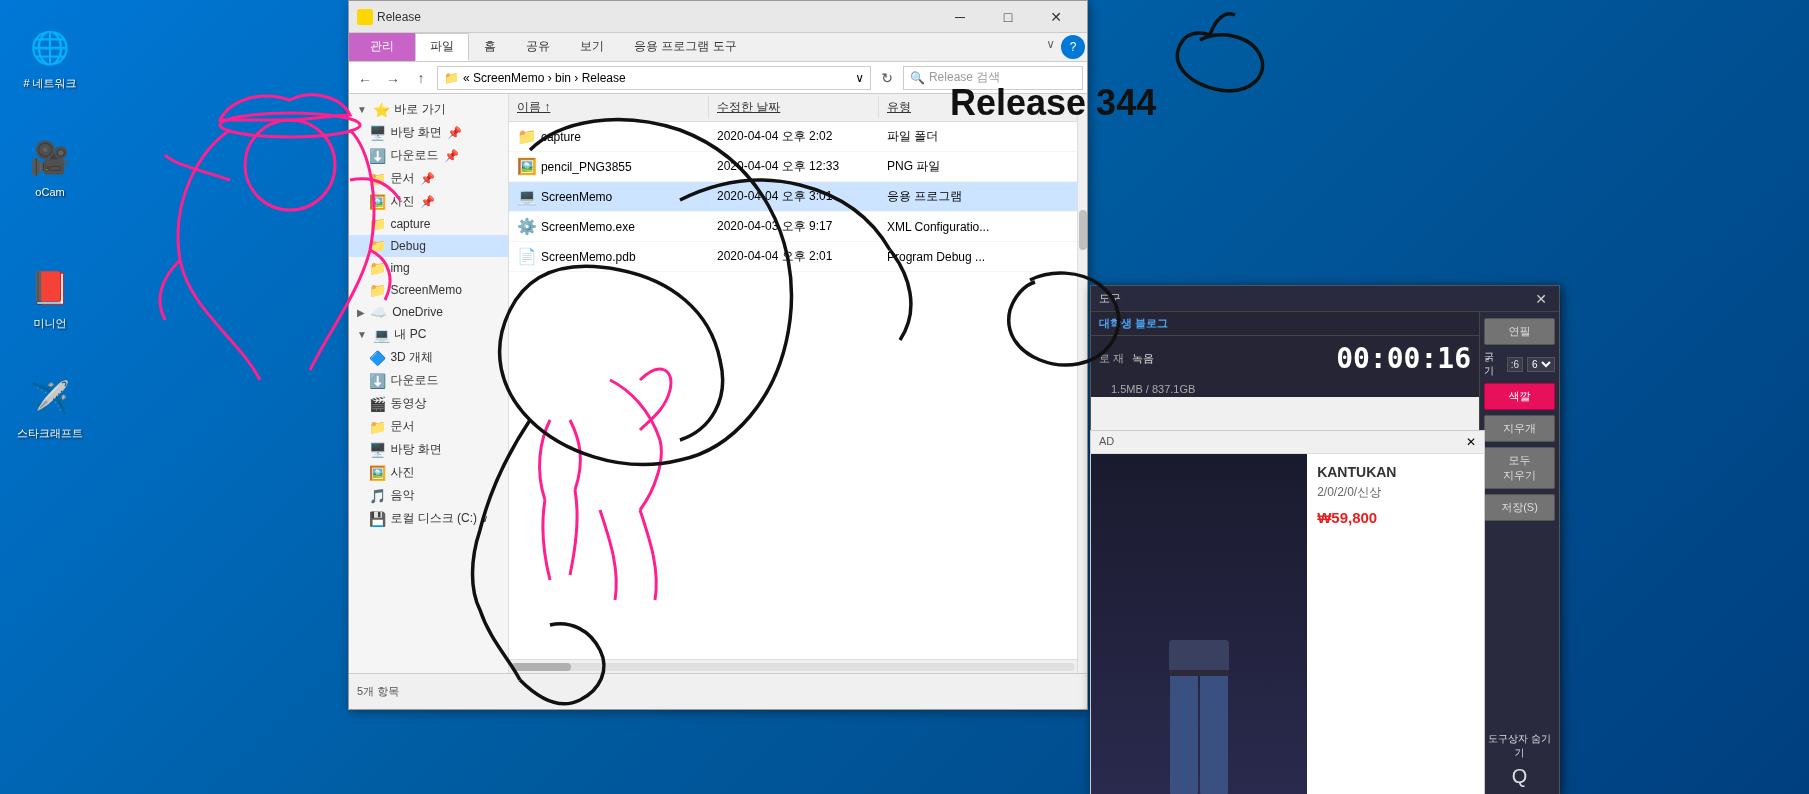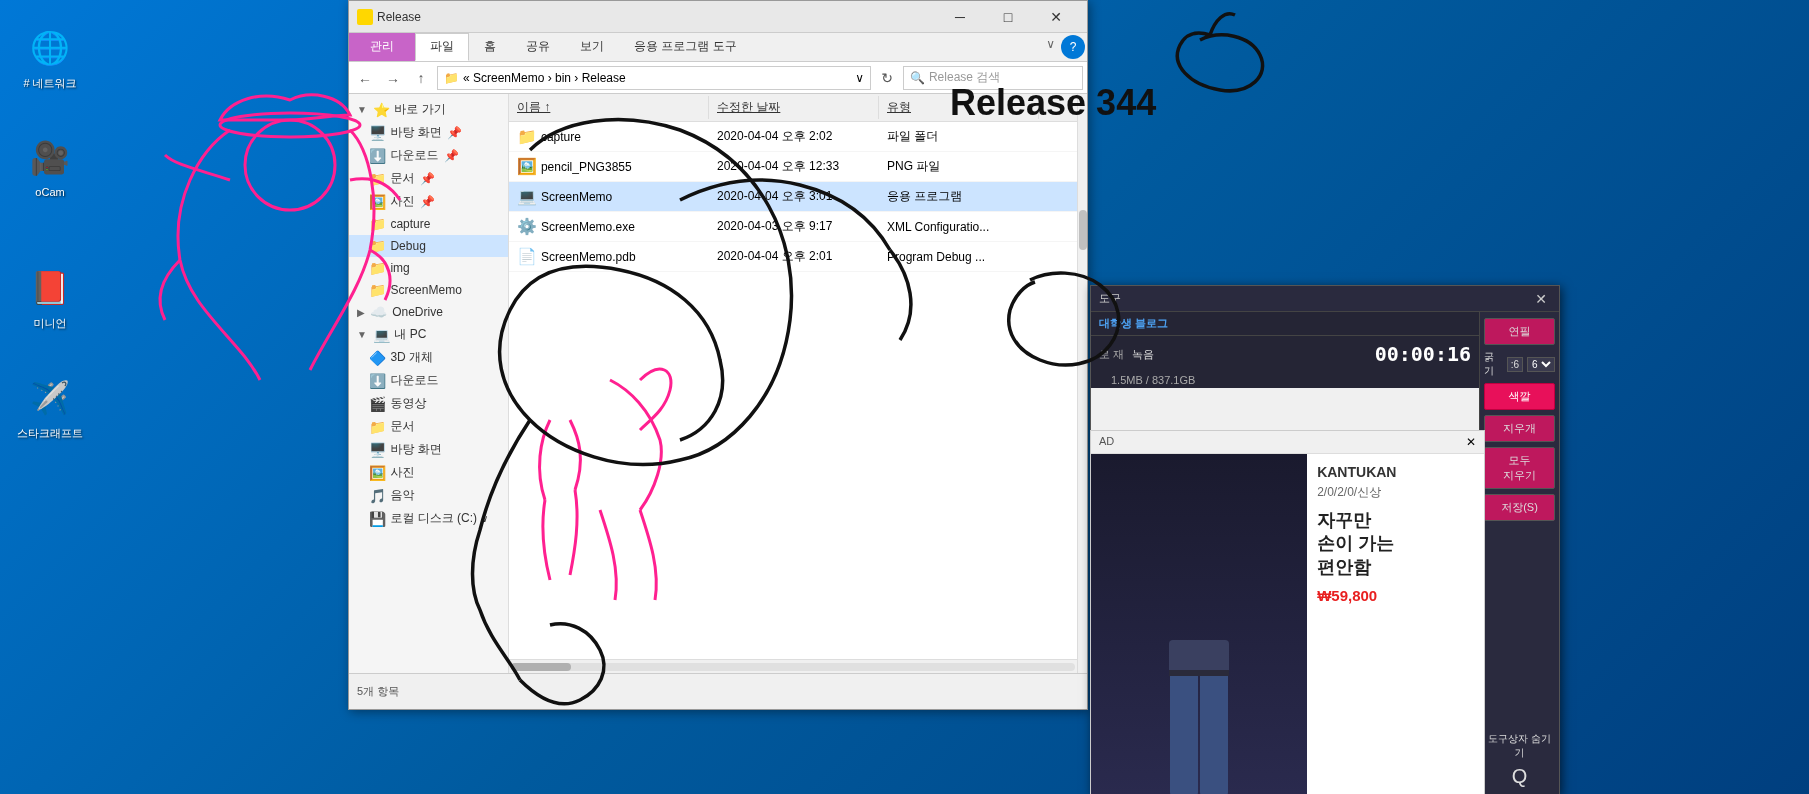--- a/index.html
+++ b/index.html
@@ -348,21 +348,21 @@
       padding: 4px 8px;
       display: flex;
       align-items: center;
       justify-content: space-between;
       font-size: 11px;
       color: #ccc;
       flex-shrink: 0;
     }
     .ocam-side-btn {
       padding: 5px 6px;
-      background: #be185d;
+      background: #737373;
       border: 1px solid #555;
       color: #ddd;
       font-size: 11px;
       cursor: pointer;
       text-align: center;
       border-radius: 2px;
     }
     .ocam-side-btn.pink {
       background: #e8105a;
       border-color: #c00040;
@@ -708,21 +708,21 @@
       <div style="flex:1;display:flex;flex-direction:column;">
 
         <div class="ocam-top-bar">
           <span style="color:#4ca0f0;cursor:pointer;font-weight:bold;">대학생 블로그</span>
         </div>
 
         <div style="background:#252535;display:flex;align-items:center;padding:6px 8px;gap:8px;flex-shrink:0;">
           <span style="color:#aaa;font-size:11px;">로 재</span>
           <span style="color:#ddd;font-size:11px;">녹음</span>
           <div style="flex:1;"></div>
-          <div style="color:white;font-size:20px;font-weight:bold;font-family:monospace;">00:00:16</div>
+          <div style="color:white;font-size:28px;font-weight:bold;font-family:monospace;">00:00:16</div>
         </div>
         <div style="background:#252535;padding:2px 20px;font-size:11px;color:#aaa;flex-shrink:0;">
           <span>1.5MB / 837.1GB</span>
         </div>
 
         <div style="flex:1;background:#f0f0f0;">
         </div>
       </div>
 
       <div style="width:80px;background:#2a2a3e;border-left:1px solid #444;display:flex;flex-direction:column;padding:6px 4px;gap:5px;flex-shrink:0;">
@@ -765,21 +765,20 @@
             <div style="display:flex;gap:2px;">
               <div style="width:28px;height:120px;background:#3a5080;border-radius:0 0 4px 4px;"></div>
               <div style="width:28px;height:120px;background:#3a5080;border-radius:0 0 4px 4px;"></div>
             </div>
           </div>
         </div>
       </div>
       <div class="ad-text-area">
         <div class="ad-brand">KANTUKAN</div>
         <div class="ad-subtitle">2/0/2/0/신상</div>
-        <div class="ad-headline">자꾸만<br>손이 가는<br><strong>편안함</strong></div>
         <div class="ad-price">₩59,800</div>
       </div>
     </div>
   </div>
 
   <svg class="drawings-overlay" xmlns="http://www.w3.org/2000/svg">
 
     <g stroke="#ff2090" stroke-width="3" fill="none">
 
       <path d="M 220 120 C 230 100 260 90 290 100 C 310 90 340 95 350 115 C 330 115 310 120 290 120 Z"></path>

